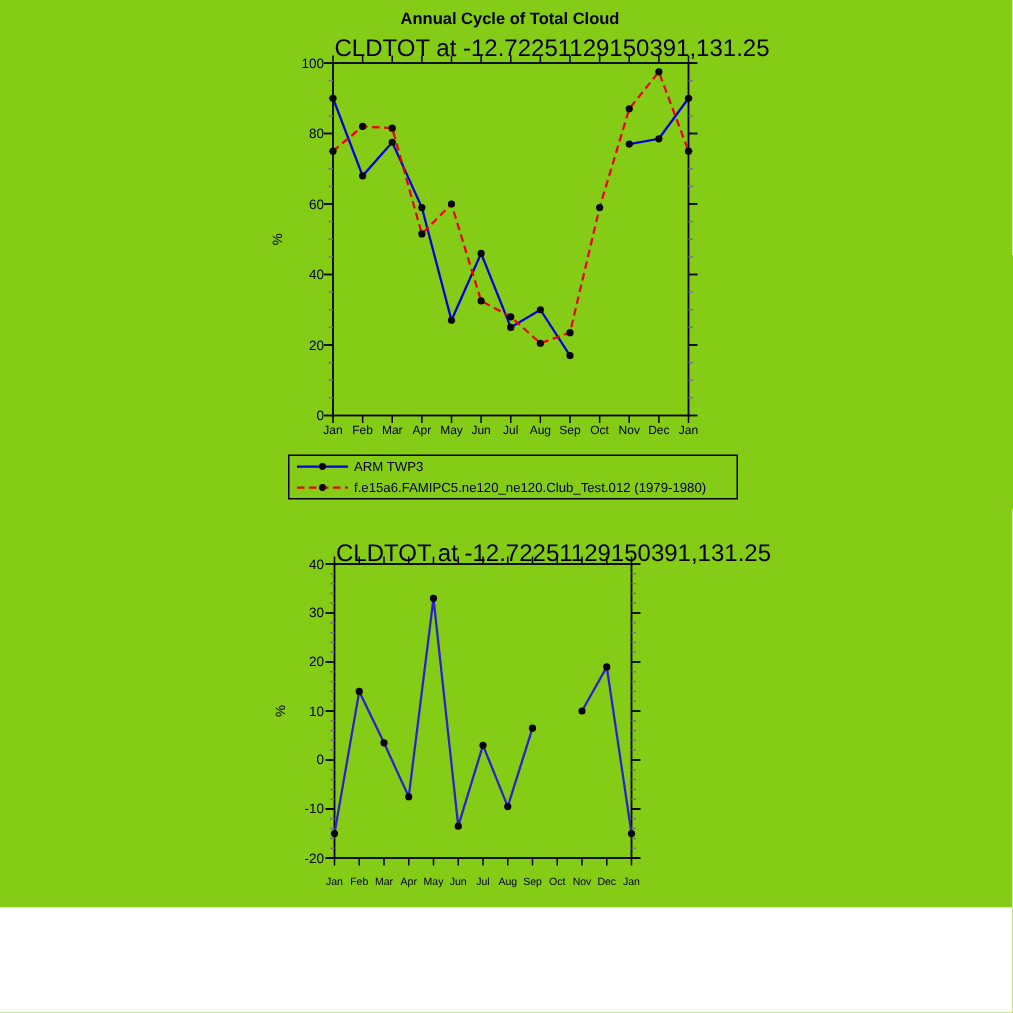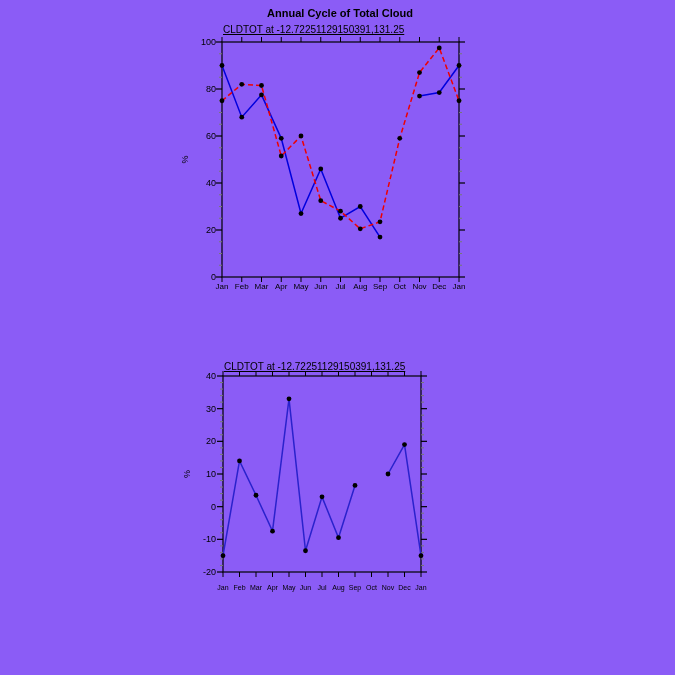--- a/index.html
+++ b/index.html
@@ -1,20 +1,20 @@
 <!DOCTYPE html>
 <html><head>
 <meta charset="utf-8">
 <style>
   html,body{margin:0;padding:0;background:#fff;}
-  .canvas{position:relative;width:675px;height:675px;background:#8b5cf6;overflow:hidden;
+  .canvas{position:relative;width:675px;height:605px;background:#84cc16;overflow:hidden;
           font-family:"Liberation Sans","DejaVu Sans",sans-serif;color:#000;}
   .chart-title{position:absolute;transform:translateX(-50%);font-weight:bold;font-size:11px;white-space:nowrap;}
   .chart-title.small{font-size:10.5px;}
-  .chart-subtitle{position:absolute;font-size:10px;white-space:nowrap;text-decoration:underline;}
+  .chart-subtitle{position:absolute;font-size:16px;white-space:nowrap;}
   #plot-svg{position:absolute;left:0;top:0;}
   .legend-box{position:absolute;left:192px;top:303px;width:300px;height:30px;
               border:1px solid #000;box-sizing:border-box;display:flex;flex-direction:column;justify-content:center;}
   .legend-row{display:flex;align-items:center;height:15px;padding-left:3px;}
   .legend-row svg{flex:0 0 auto;margin-right:2px;}
   .legend-label{font-size:8.8px;white-space:nowrap;line-height:1;}
 </style>
 </head>
 <body>
 
@@ -260,16 +260,32 @@
       <circle cx="289" cy="398.8666666666667" r="2.4" fill="#000000"></circle>
       <circle cx="305.5" cy="550.7666666666667" r="2.4" fill="#000000"></circle>
       <circle cx="322" cy="496.8666666666667" r="2.4" fill="#000000"></circle>
       <circle cx="338.5" cy="537.7" r="2.4" fill="#000000"></circle>
       <circle cx="355" cy="485.43333333333334" r="2.4" fill="#000000"></circle>
       <circle cx="388" cy="474" r="2.4" fill="#000000"></circle>
       <circle cx="404.5" cy="444.6" r="2.4" fill="#000000"></circle>
       <circle cx="421" cy="555.6666666666666" r="2.4" fill="#000000"></circle>
     </svg>
 
+  <div class="legend-box">
+    <div class="legend-row">
+      <svg width="38" height="10">
+        <line id="leg-line-0" x1="2" y1="5" x2="36" y2="5" stroke-width="1.5" stroke="#0000dd"></line>
+        <circle id="leg-dot-0" cx="19" cy="5" r="2.3" fill="#000000"></circle>
+      </svg>
+      <span class="legend-label">ARM TWP3</span>
+    </div>
+    <div class="legend-row">
+      <svg width="38" height="10">
+        <line id="leg-line-1" x1="2" y1="5" x2="36" y2="5" stroke-width="1.5" stroke-dasharray="5,3" stroke="#ee0000"></line>
+        <circle id="leg-dot-1" cx="19" cy="5" r="2.3" fill="#000000"></circle>
+      </svg>
+      <span class="legend-label">f.e15a6.FAMIPC5.ne120_ne120.Club_Test.012 (1979-1980)</span>
+    </div>
+  </div>
 
   <div class="chart-subtitle" style="left:224px;top:361px;">CLDTOT at -12.72251129150391,131.25</div>
 
 </div>
 
 </body></html>

